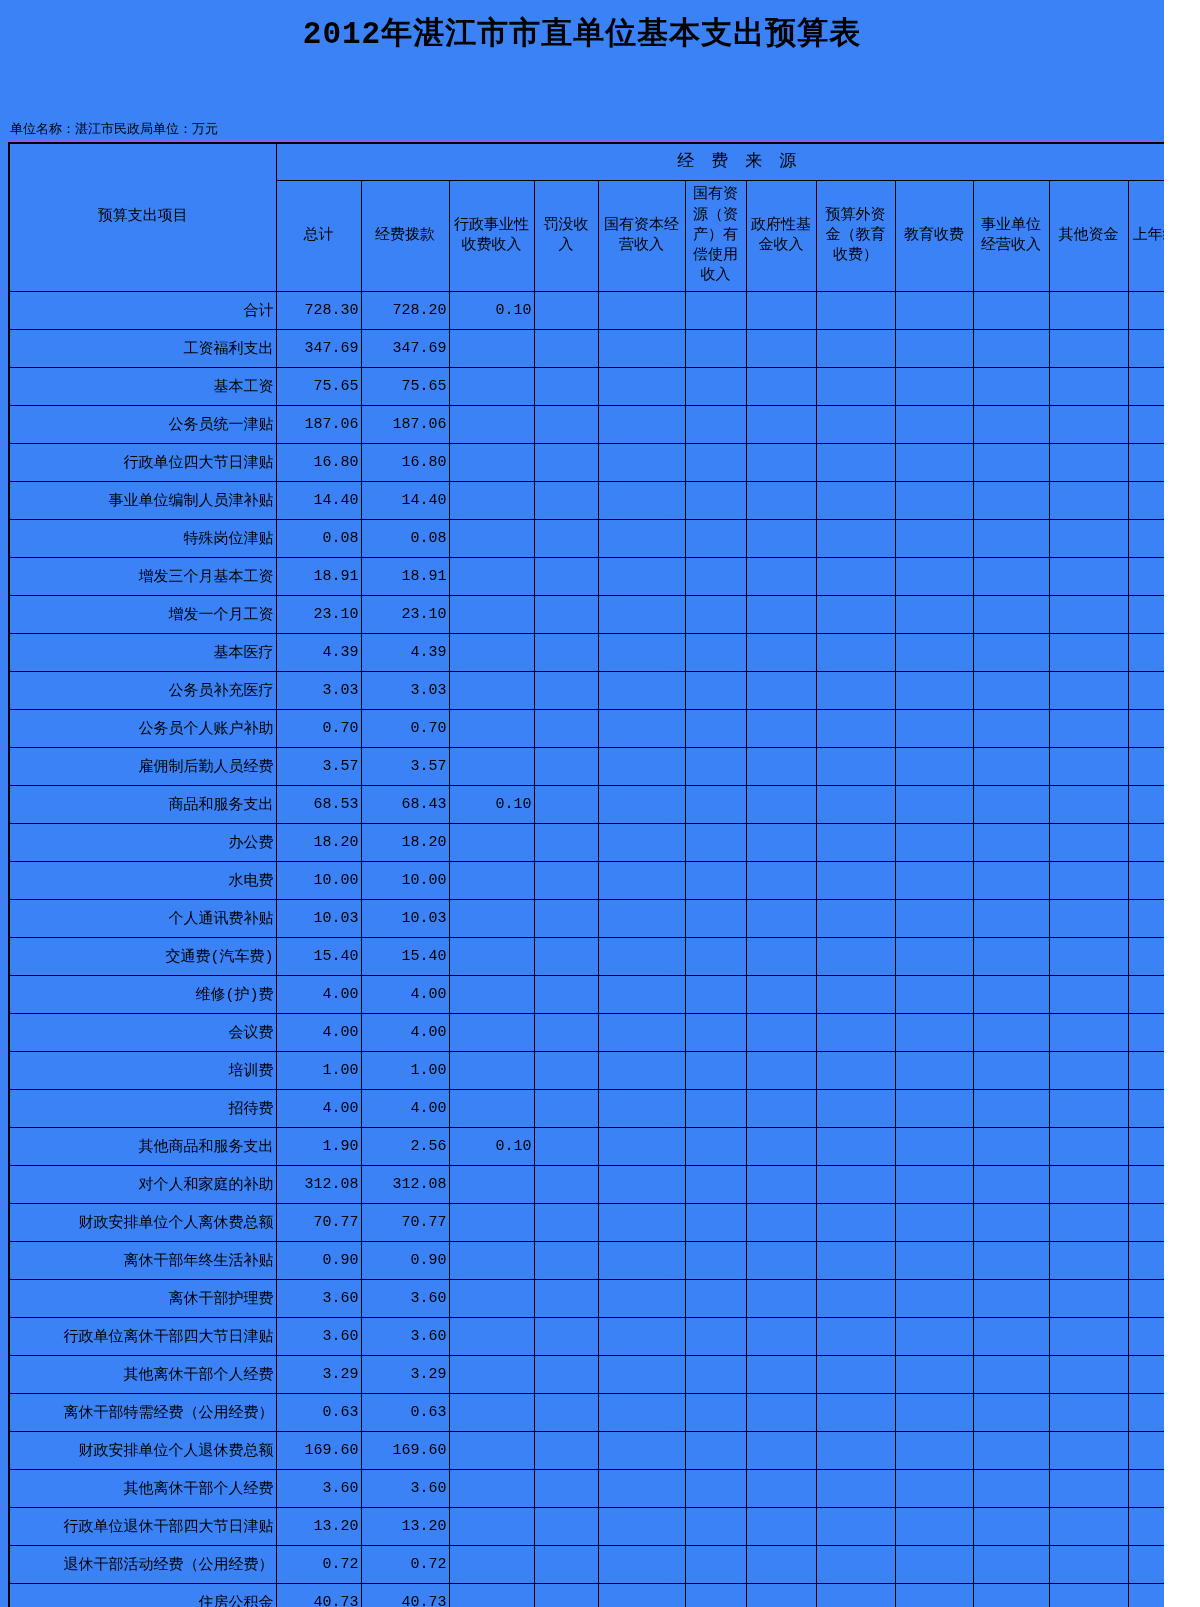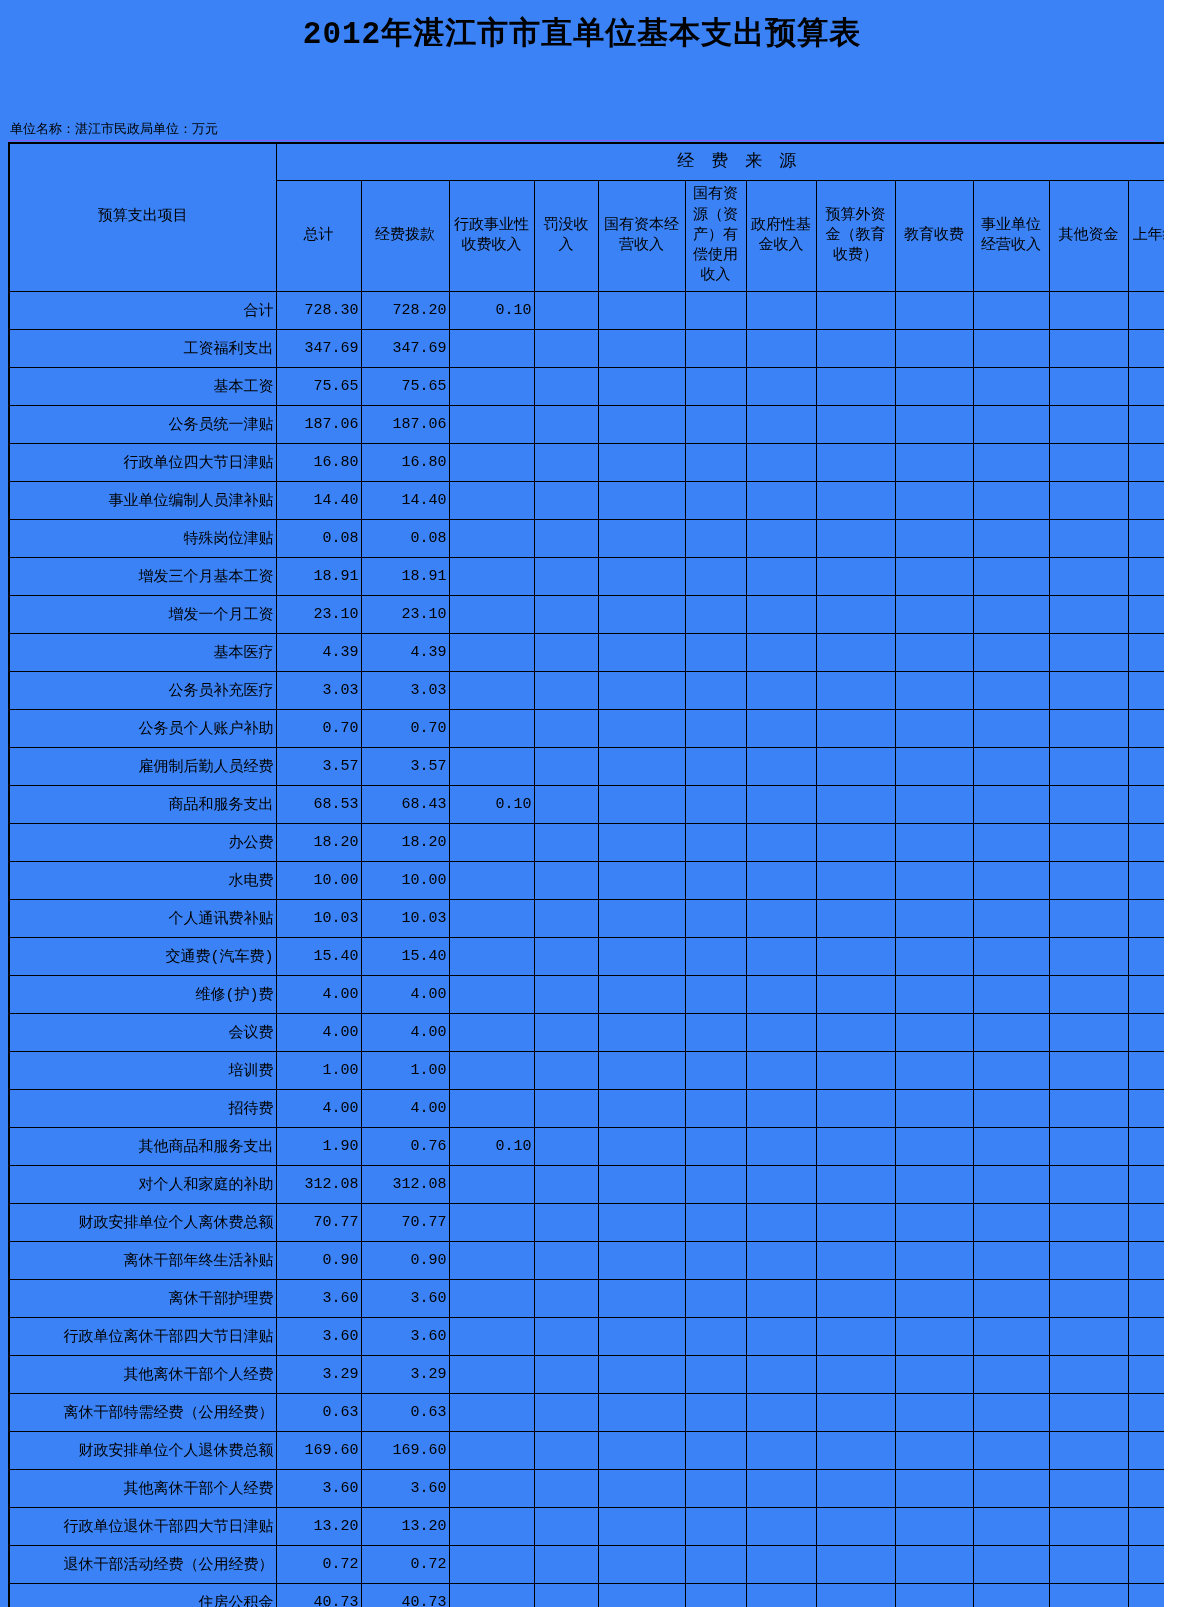--- a/index.html
+++ b/index.html
@@ -454,21 +454,21 @@
           <td class="num-cell"></td>
           <td class="num-cell"></td>
           <td class="num-cell"></td>
           <td class="num-cell"></td>
           <td class="num-cell"></td>
           <td class="num-cell"></td>
         </tr>
         <tr>
           <td class="item-cell indent">其他商品和服务支出</td>
           <td class="num-cell">1.90</td>
-          <td class="num-cell">0.76</td>
+          <td class="num-cell">2.56</td>
           <td class="num-cell">0.10</td>
           <td class="num-cell"></td>
           <td class="num-cell"></td>
           <td class="num-cell"></td>
           <td class="num-cell"></td>
           <td class="num-cell"></td>
           <td class="num-cell"></td>
           <td class="num-cell"></td>
           <td class="num-cell"></td>
           <td class="num-cell"></td>

